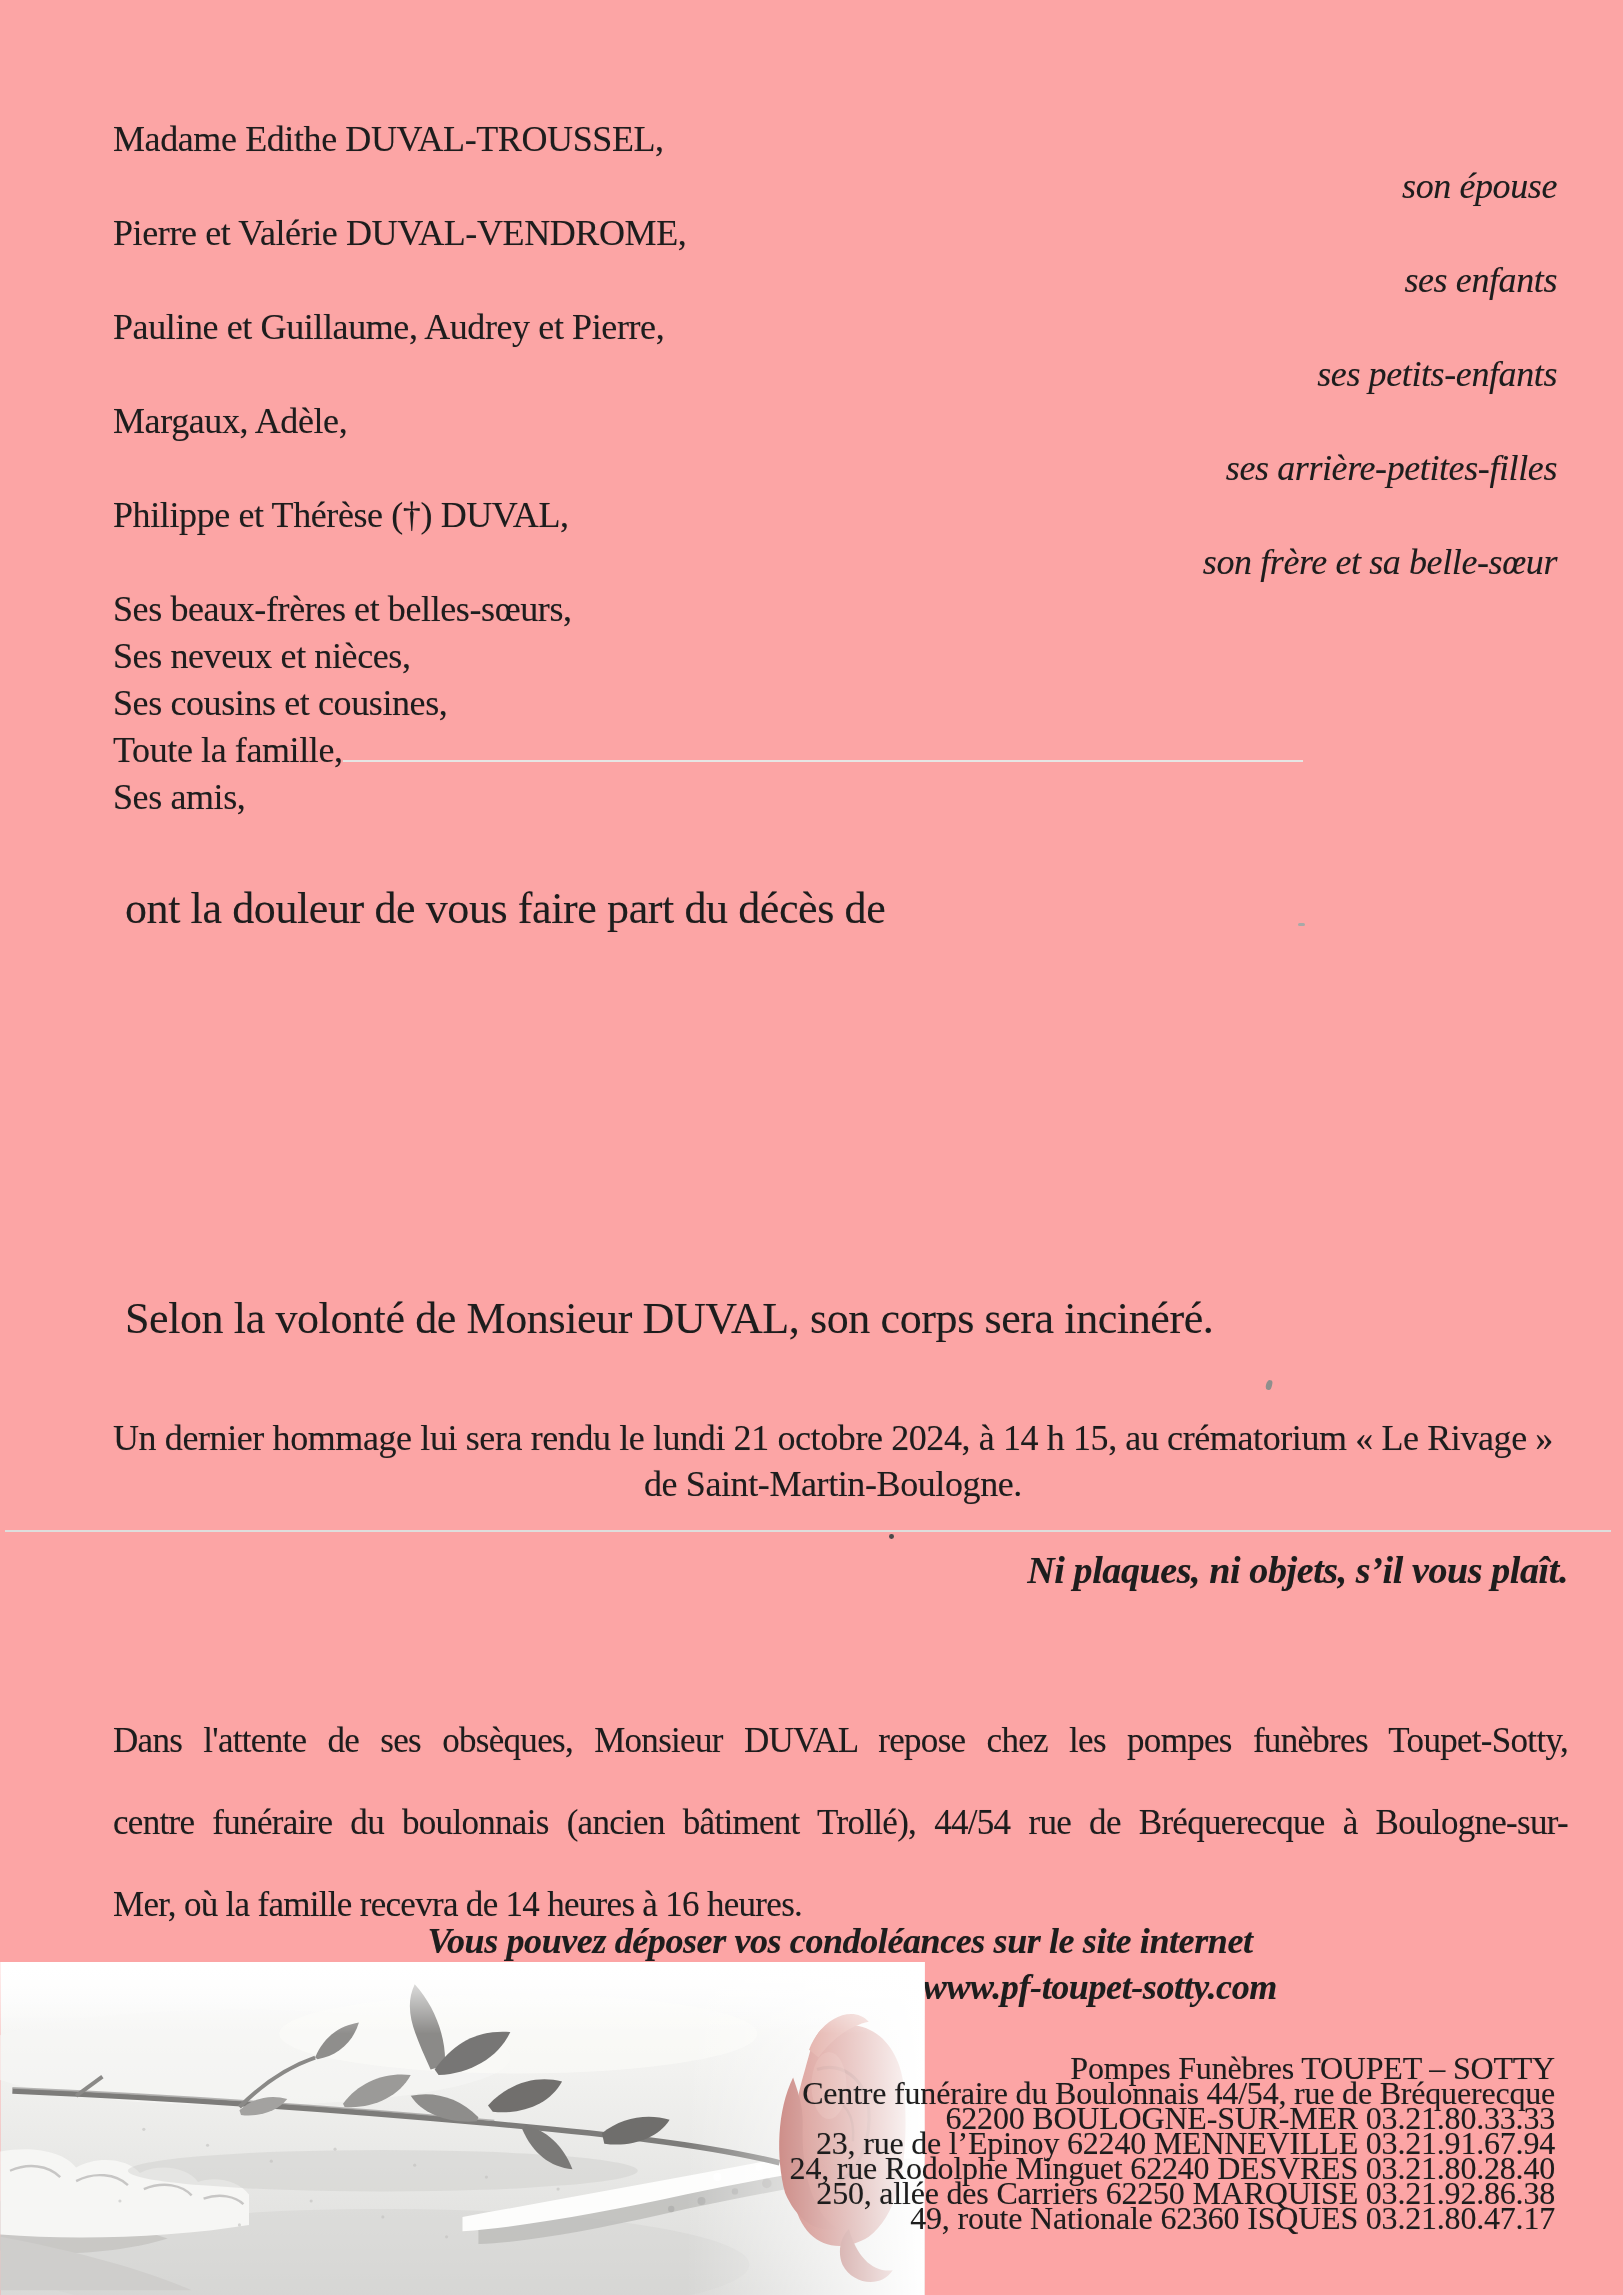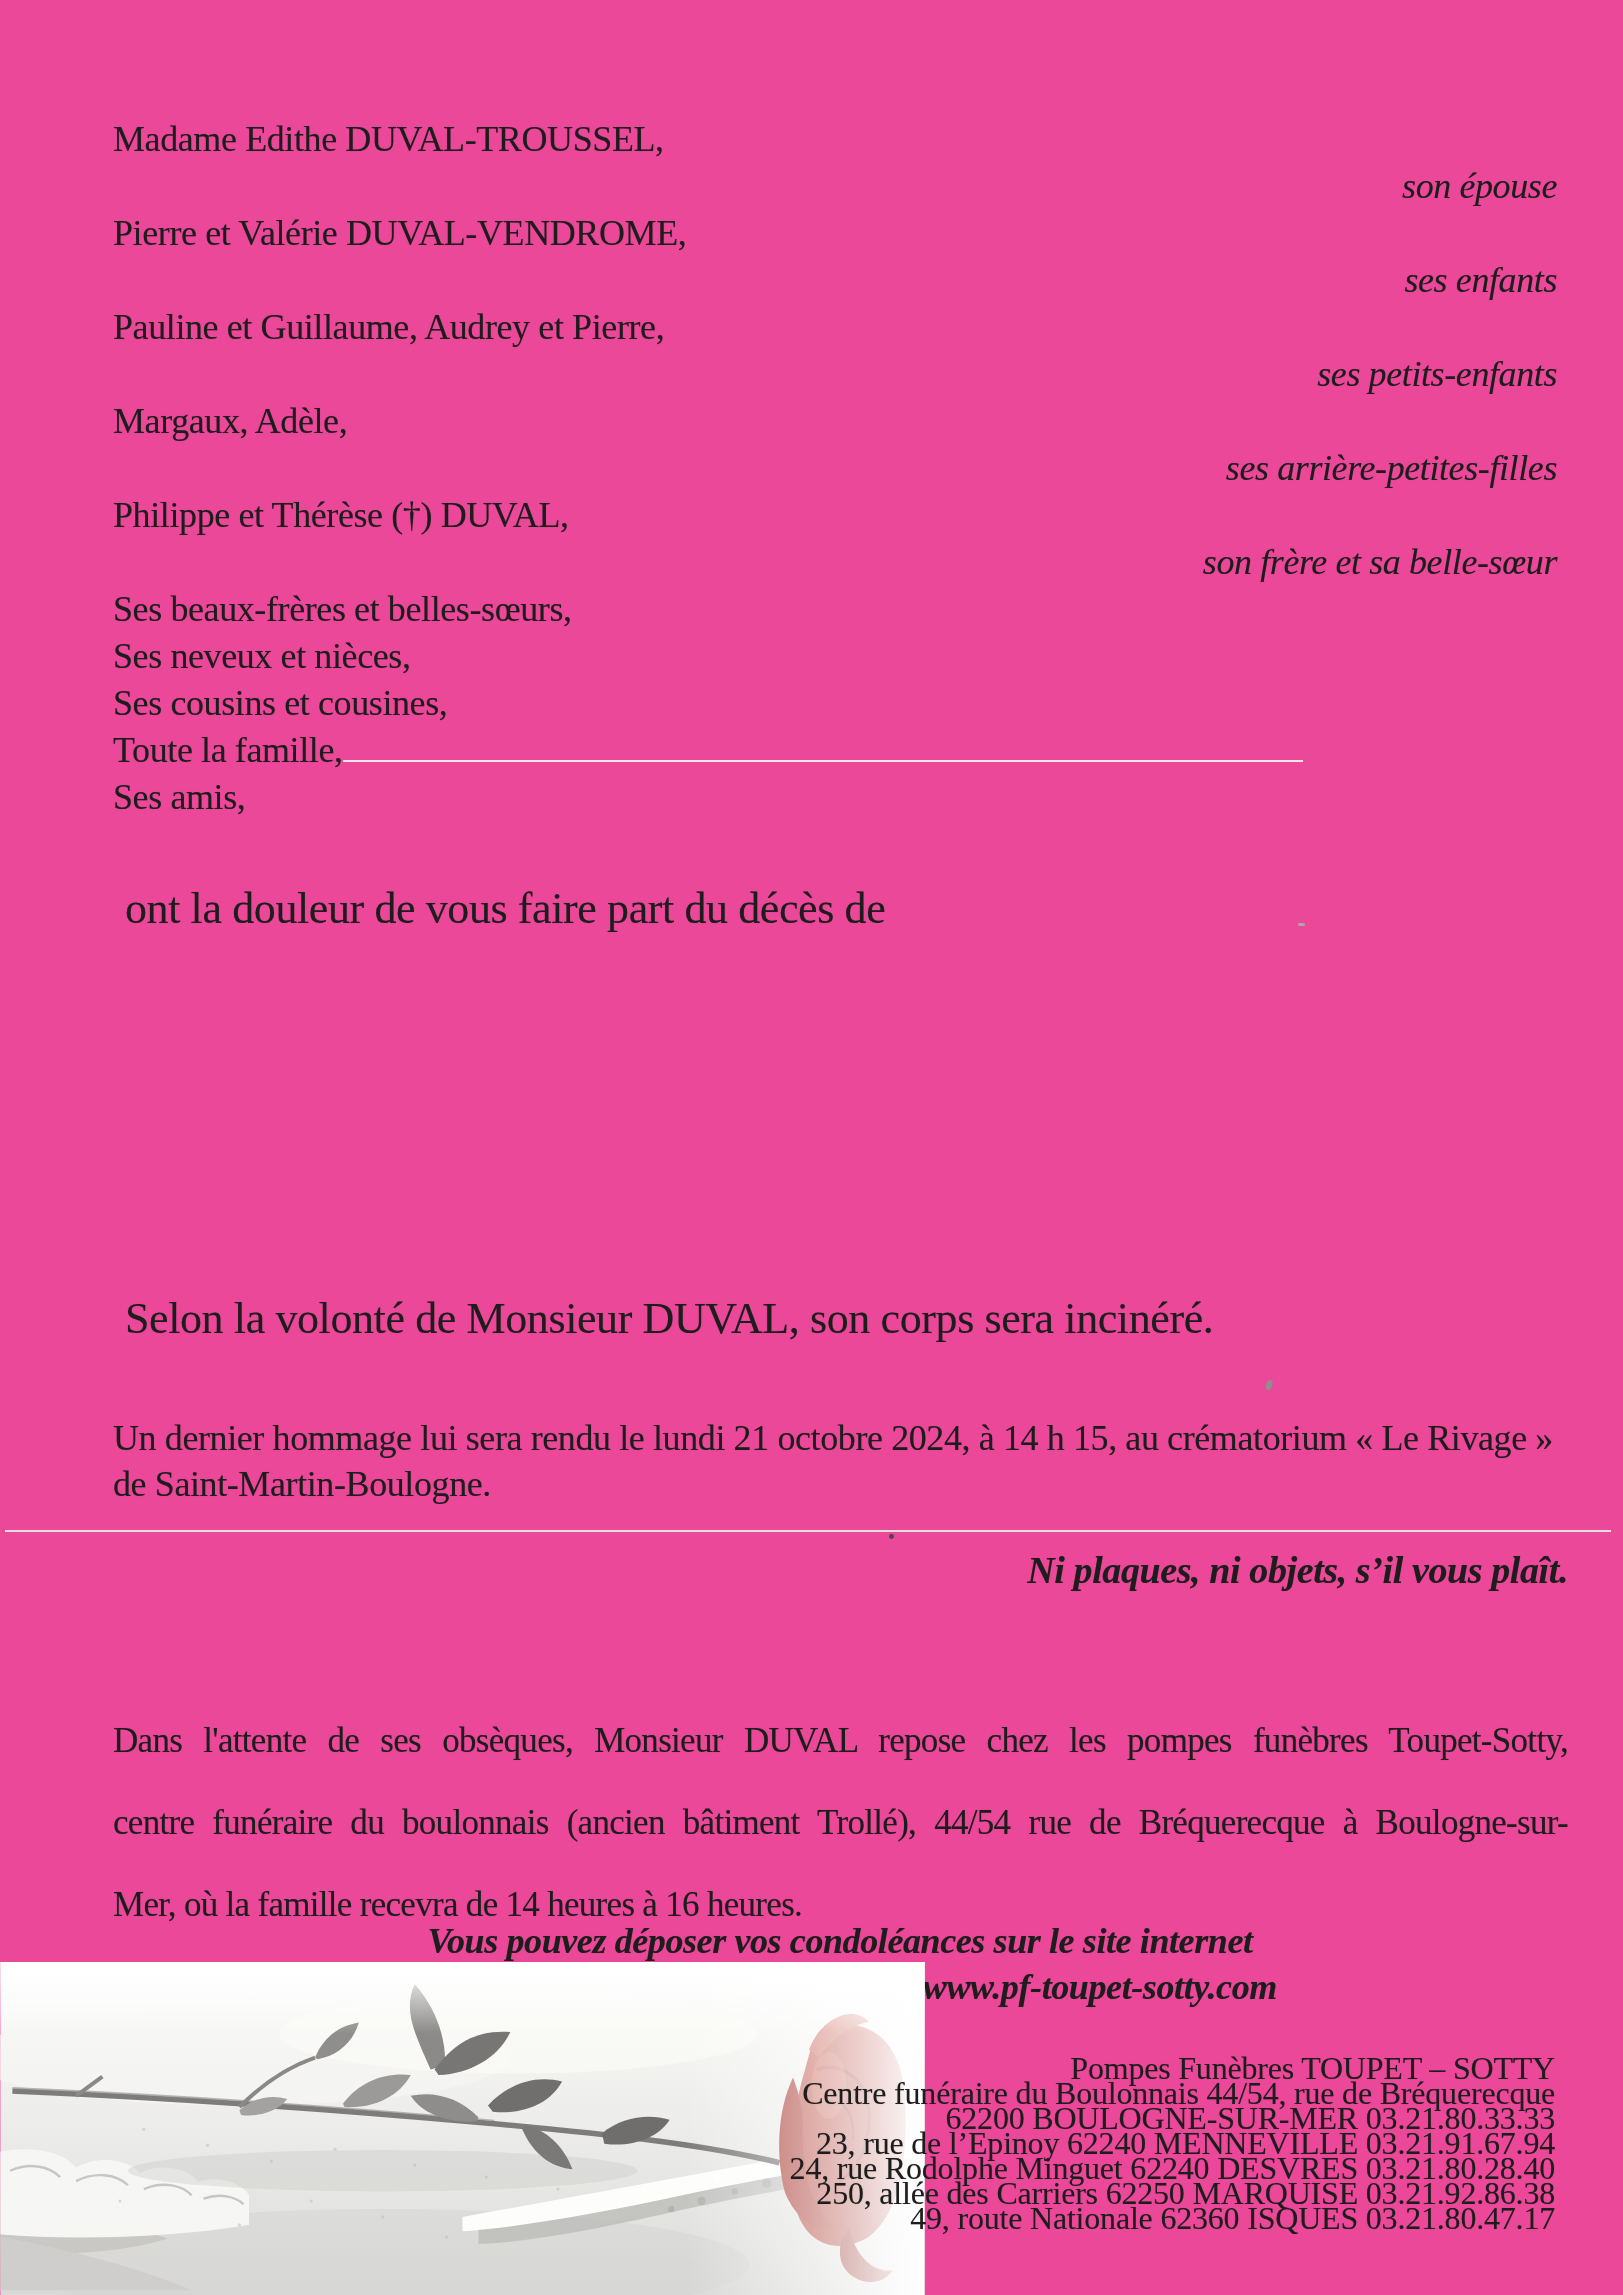--- a/index.html
+++ b/index.html
@@ -1,36 +1,36 @@
 <!DOCTYPE html>
 <html lang="fr" style="font-size:12.8px"><head>
 <meta charset="utf-8">
 <style>
   html,body{margin:0;padding:0;background:#fff;}
   .page{
-    position:relative;width:1624px;height:2295px;background:#ec4899;
+    position:relative;width:1624px;height:2295px;background:#fca5a5;
     font-family:"Liberation Serif","DejaVu Serif",serif;color:#1d1d1d;
     overflow:hidden;
   }
   .txt{text-shadow:0 0 0.8px rgba(30,30,30,.35);}
   
   .fam{position:absolute;left:113px;right:67px;top:116px;font-size:36px;letter-spacing:-0.4px;}
   .fl{line-height:47px;white-space:nowrap;}
   .fl.r{text-align:right;font-style:italic;}
   
   .line{position:absolute;font-size:44px;letter-spacing:-0.4px;white-space:nowrap;margin-left:12px;}
   .title{
     position:absolute;top:1019px;left:41px;right:0;text-align:center;
     font-size:61px;font-weight:bold;letter-spacing:0.4px;white-space:nowrap;
   }
   .request{
     position:absolute;top:1548px;right:56px;font-size:38px;font-weight:bold;
     font-style:italic;letter-spacing:-0.4px;white-space:nowrap;
   }
-  .tribute{position:absolute;left:113px;top:1415px;font-size:36px;letter-spacing:-0.4px;}
+  .tribute{position:absolute;left:113px;top:1415px;font-size:36px;letter-spacing:-0.4px;text-align:center;}
   .tribute div{line-height:46px;white-space:nowrap;}
   .repose{position:absolute;left:113px;width:1455px;top:1682px;font-size:35px;letter-spacing:-0.7px;}
   .repose div{line-height:46px;margin-top:36px;}
   .repose .jl{text-align:justify;text-align-last:justify;}
   .condolences{
     position:absolute;left:56px;right:0;top:1901px;text-align:center;
     font-weight:bold;font-style:italic;font-size:36px;letter-spacing:-0.4px;margin-top:17px;
   }
   .condolences div{line-height:46px;white-space:nowrap;}
   .funeral{

